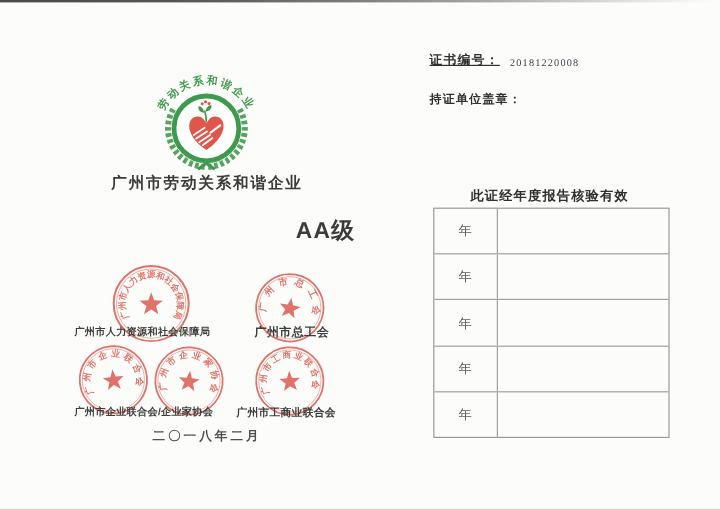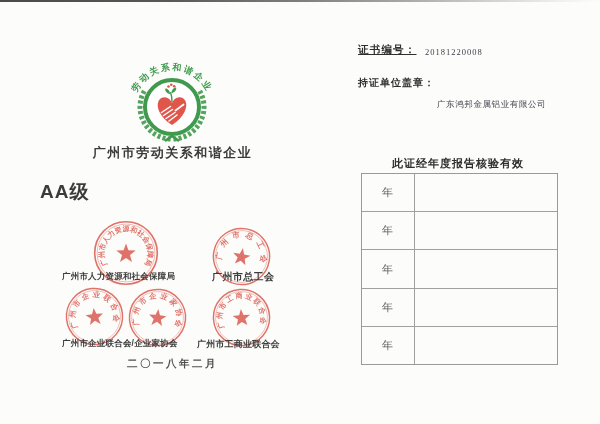--- a/index.html
+++ b/index.html
@@ -17,21 +17,21 @@
   }
   
   .emblem{position:absolute;left:126px;top:58px;width:92px;height:86px;}
   .cert-title{
     position:absolute;left:40px;top:144px;width:265px;
     text-align:center;font-size:13px;font-weight:700;color:#3b3b3b;
     letter-spacing:1.5px;
   }
   .cert-grade{
     position:absolute;left:40px;top:179px;width:256px;
-    text-align:left;font-size:19px;font-weight:600;color:#3b3b3b;
+    text-align:right;font-size:19px;font-weight:600;color:#3b3b3b;
     letter-spacing:1px;
   }
   .seal{position:absolute;opacity:.82;z-index:1;}
   .seal-1{left:92px;top:219px;width:68px;height:68px;}
   .seal-2{left:211px;top:226px;width:61px;height:61px;transform:rotate(10deg);}
   .seal-3{left:64px;top:286px;width:61px;height:61px;transform:rotate(-6deg);}
   .seal-4{left:127px;top:287px;width:61px;height:61px;transform:rotate(6deg);}
   .seal-5{left:211px;top:287px;width:61px;height:61px;transform:rotate(-4deg);}
   .seal-label{
     position:absolute;z-index:2;color:#3d3d3d;font-weight:700;white-space:nowrap;
@@ -178,21 +178,20 @@
   <div class="seal-label seal-label-2">广州市总工会</div>
   <div class="seal-label seal-label-3">广州市企业联合会/企业家协会</div>
   <div class="seal-label seal-label-4">广州市工商业联合会</div>
 
   <div class="issue-date">二〇一八年二月</div>
 
   <div class="field-label cert-no-label">证书编号：</div>
   <div class="cert-no-value">20181220008</div>
 
   <div class="field-label holder-label">持证单位盖章：</div>
-  <div class="holder-value">广东鸿邦金属铝业有限公司</div>
 
   <div class="verify-heading">此证经年度报告核验有效</div>
 
   <div class="verify-table">
     <div class="verify-row">
       <div class="verify-year-cell">年</div>
       <div class="verify-entry-cell"></div>
     </div>
     <div class="verify-row">
       <div class="verify-year-cell">年</div>

